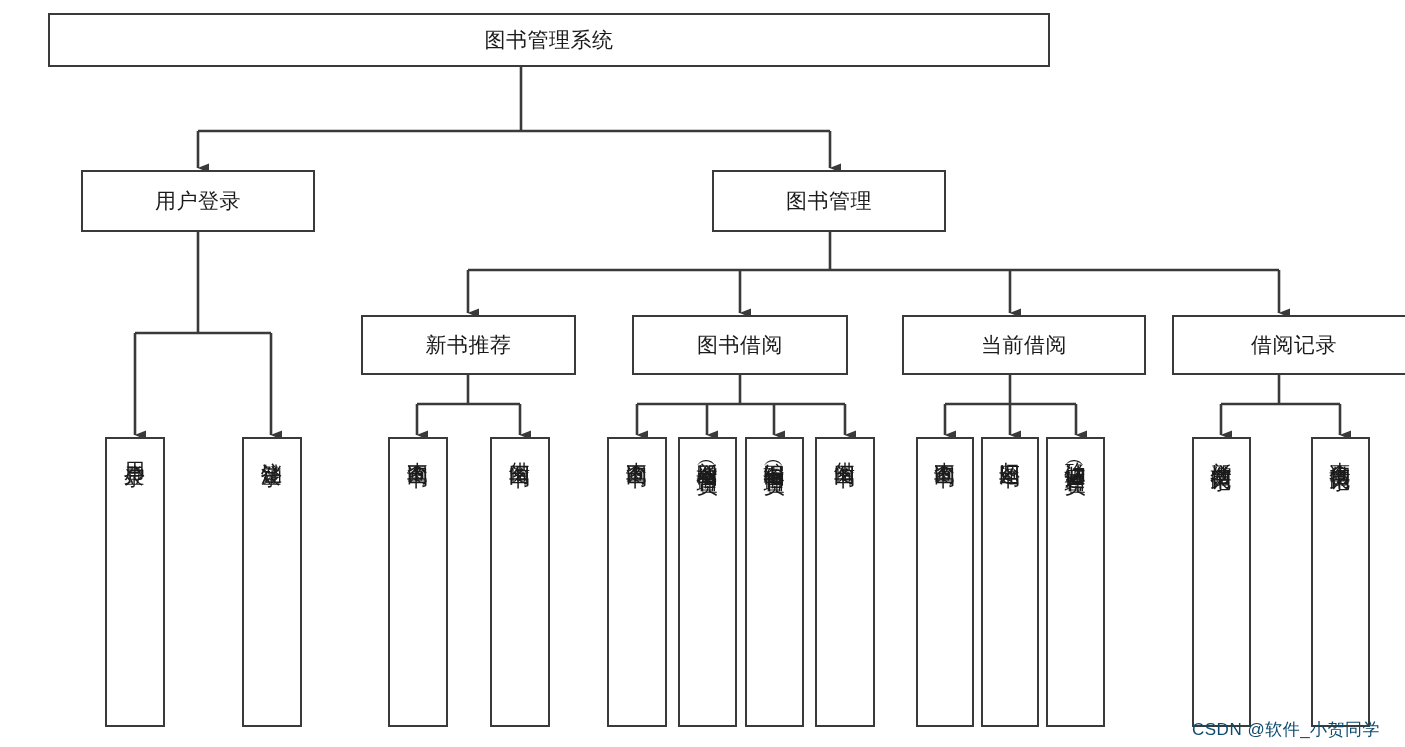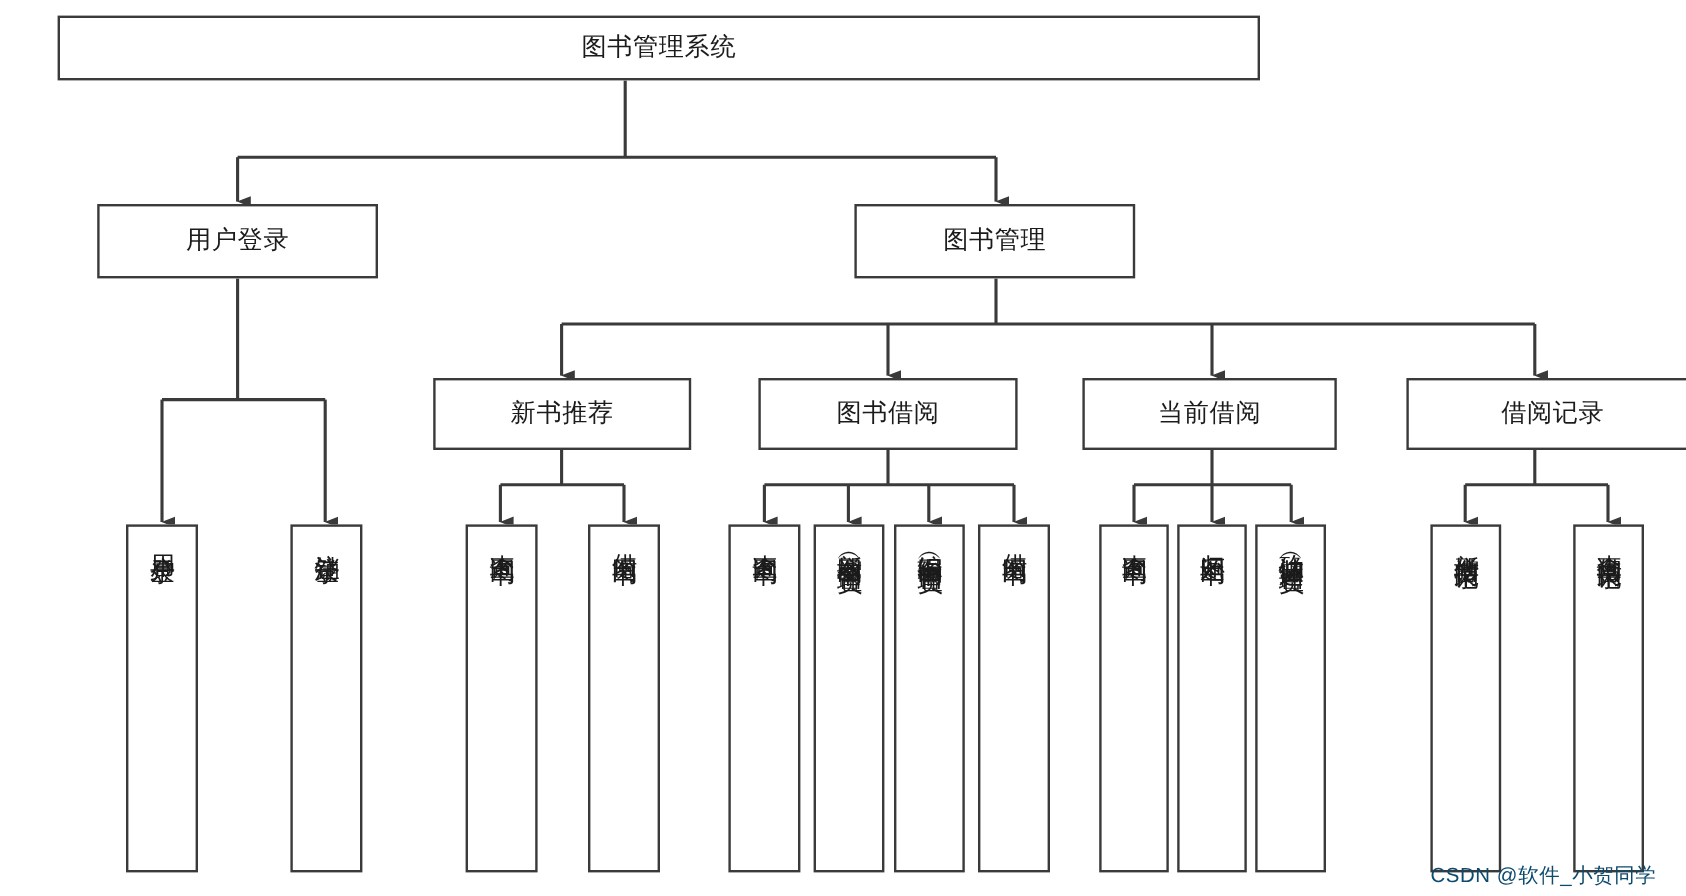--- a/index.html
+++ b/index.html
@@ -133,21 +133,21 @@
   <div class="node h-node" style="left:712px; top:170px; width:234px; height:62px;">
     <span class="node-label">图书管理</span>
   </div>
 
   <div class="node h-node" style="left:632px; top:315px; width:216px; height:60px;">
     <span class="node-label">图书借阅</span>
   </div>
   <div class="node h-node" style="left:361px; top:315px; width:215px; height:60px;">
     <span class="node-label">新书推荐</span>
   </div>
-  <div class="node h-node" style="left:902px; top:315px; width:212px; height:60px;">
+  <div class="node h-node" style="left:902px; top:315px; width:244px; height:60px;">
     <span class="node-label">当前借阅</span>
   </div>
   <div class="node h-node" style="left:1172px; top:315px; width:244px; height:60px;">
     <span class="node-label">借阅记录</span>
   </div>
 
   <div class="node v-node" style="left:105px; top:437px; width:60px; height:290px;">
     <span class="node-label">用户登录</span>
   </div>
   <div class="node v-node" style="left:242px; top:437px; width:60px; height:290px;">

